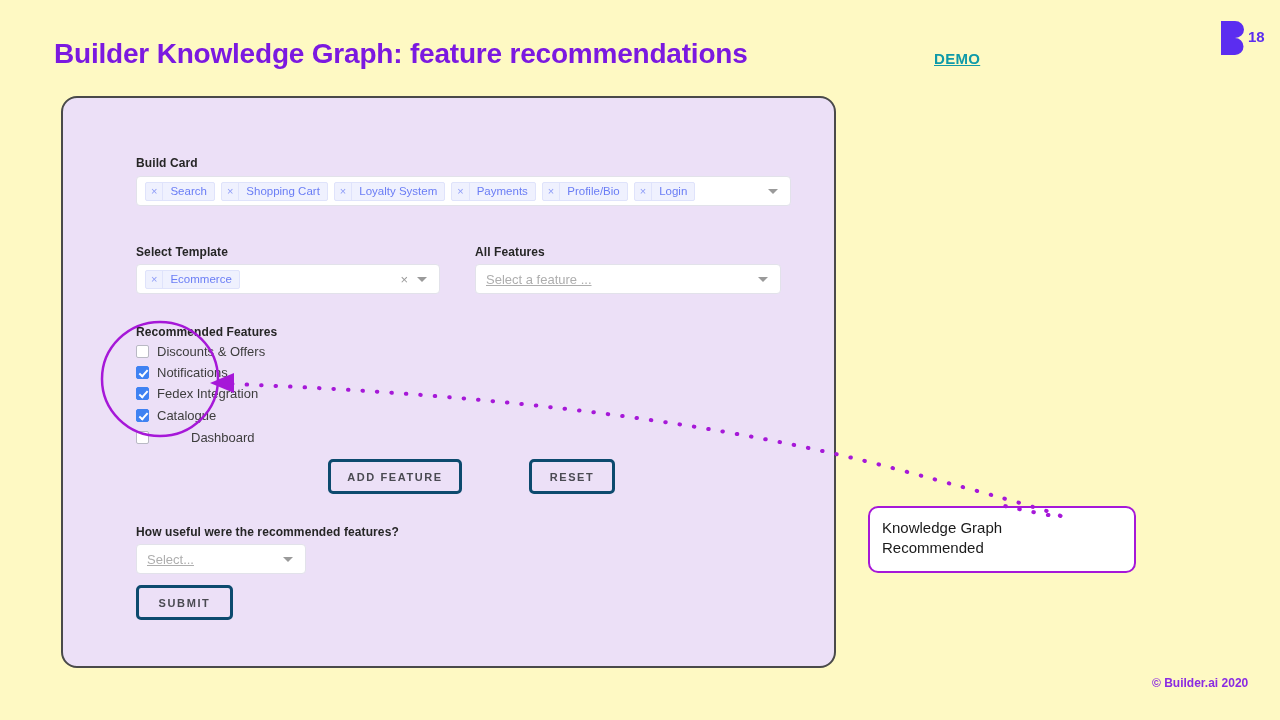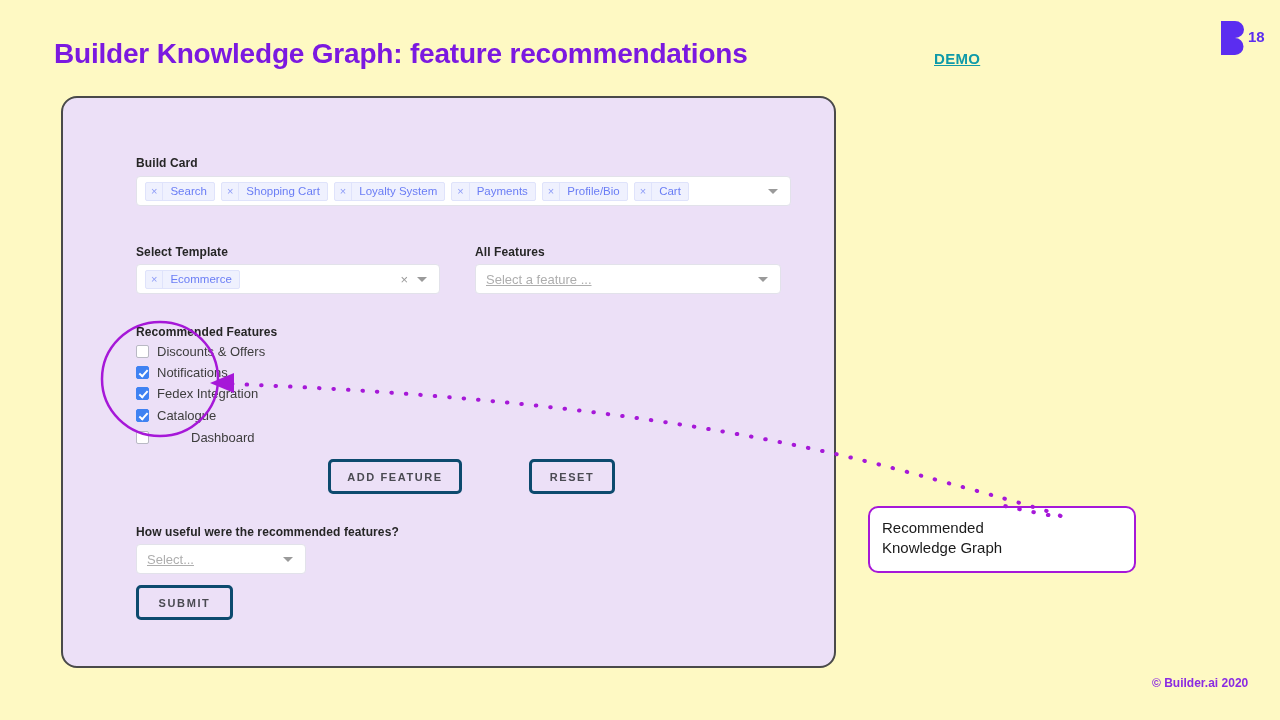--- a/index.html
+++ b/index.html
@@ -245,21 +245,21 @@
         <span class="chip">
           <span class="chip-x">×</span>
           <span class="chip-label">Payments</span>
         </span>
         <span class="chip">
           <span class="chip-x">×</span>
           <span class="chip-label">Profile/Bio</span>
         </span>
         <span class="chip">
           <span class="chip-x">×</span>
-          <span class="chip-label">Cart</span>
+          <span class="chip-label">Login</span>
         </span>
       </div>
       <span class="caret"></span>
     </div>
 
     <div class="field-label" style="left:73px; top:147px;">Select Template</div>
     <div class="select-box" style="left:73px; top:166px; width:304px; height:30px;">
       <div class="chips">
         <span class="chip">
           <span class="chip-x">×</span>
@@ -305,22 +305,22 @@
     <div class="field-label" style="left:73px; top:427px;">How useful were the recommended features?</div>
     <div class="select-box" style="left:73px; top:446px; width:170px; height:30px;">
       <span class="placeholder-text">Select...</span>
       <span class="caret"></span>
     </div>
 
     <button class="btn" style="left:73px; top:487px; width:97px; height:35px;">SUBMIT</button>
   </div>
 
   <div class="callout">
+    <div>Knowledge Graph</div>
     <div>Recommended</div>
-    <div>Knowledge Graph</div>
   </div>
 
   <svg class="annotation-layer">
     <ellipse cx="160" cy="379" rx="58" ry="57" fill="none" stroke="#a618d8" stroke-width="2.5"></ellipse>
     <path d="M232 384 Q 640 400 900 470 T 1000 505" fill="none" stroke="#a618d8" stroke-width="4" stroke-linecap="round" stroke-dasharray="0.5 14"></path>
     <polygon points="210,383 234,373 234,393" fill="#a618d8"></polygon>
   </svg>
 
   <div class="footer-copy">© Builder.ai 2020</div>
 </div>

